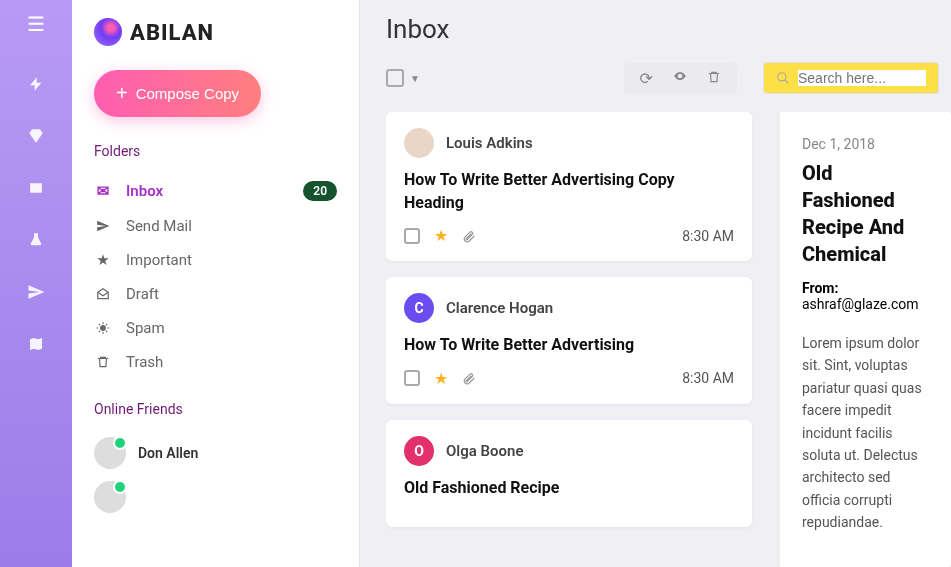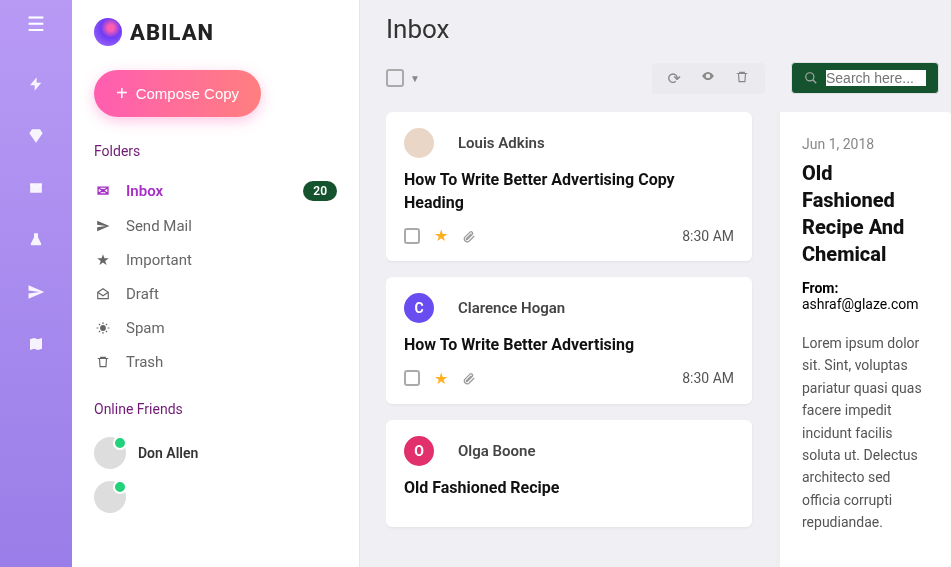--- a/index.html
+++ b/index.html
@@ -23,26 +23,26 @@
 .avatar::after { content:""; position:absolute; top:-1px; right:-1px; width:10px; height:10px; background:#22d27a; border-radius:50%; border:2px solid #fff; }
 .friend-name { font-size: 14px; color: #333; font-weight: 600; }
 .main { flex: 1; display: flex; flex-direction: column; padding: 14px 0 0 26px; overflow: hidden; }
 .page-title { font-size: 26px; color: #333; margin-bottom: 18px; padding-right: 20px;}
 .toolbar { display: flex; align-items: center; gap: 12px; margin-bottom: 18px; padding-right: 12px; }
 .tb-left { display:flex; align-items:center; gap:6px; }
 .tb-check { width:18px; height:18px; border:2px solid #aaa; border-radius:3px; cursor:pointer; }
 .tb-caret { color:#888; font-size:10px; cursor:pointer; }
 .tb-actions { margin-left:auto; display:flex; gap:18px; color:#888; background:#eaeaef; padding:6px 16px; border-radius:4px;}
 .tb-action{ cursor:pointer; font-size:16px;}
-.search { display:flex; align-items:center; gap:8px; background:#14532d; border:1px solid #e0e0e6; border-radius:4px; padding:7px 12px; width:148px; margin-left:14px;}
+.search { display:flex; align-items:center; gap:8px; background:#fde047; border:1px solid #e0e0e6; border-radius:4px; padding:7px 12px; width:176px; margin-left:14px;}
 .search input { border:none; outline:none; font-size:14px; width:100%; color:#666; }
 .content-row { display:flex; gap:20px; flex:1; overflow:hidden; }
 .list-col { width: 370px; overflow-y:auto; padding-right:4px;}
 .mail-card { background:#fff; border-radius:6px; padding:16px 18px; margin-bottom:16px; box-shadow:0 1px 3px rgba(0,0,0,0.06); }
-.mail-head { display:flex; align-items:center; gap:24px; margin-bottom:10px; font-size:15px; color:#444; font-weight:600;text-align:center; }
+.mail-head { display:flex; align-items:center; gap:12px; margin-bottom:10px; font-size:15px; color:#444; font-weight:600;text-align:center; }
 .mail-avatar { width:30px; height:30px; border-radius:50%; background:#ccc; display:flex; align-items:center; justify-content:center; color:#fff; font-weight:700; font-size:14px;}
 .mail-subject { font-weight:700; font-size:16px; color:#111; line-height:1.45; margin-bottom:12px; }
 .mail-foot { display:flex; align-items:center; gap:14px; color:#999; }
 .mail-foot .chk { width:16px; height:16px; border:2px solid #aaa; border-radius:3px; cursor:pointer;}
 .mail-foot .star { color:#ffb020; cursor:pointer;}
 .mail-foot .clip { cursor:pointer;}
 .mail-foot .time { margin-left:auto; color:#555; font-size:14px;}
 .detail { flex:1; background:#fff; border-radius:4px; padding:24px 22px; overflow-y:auto; border-left:4px solid #eee;}
 .detail-date { color:#888; font-size:14px; margin-bottom:8px;}
 .detail-title { font-size:20px; font-weight:800; color:#111; margin-bottom:12px; line-height:1.35;}
@@ -231,21 +231,21 @@
         <div class="mail-head">
           <div class="mail-avatar" style="background:#e1306c;">O</div>
           <span>Olga Boone</span>
         </div>
         <div class="mail-subject">Old Fashioned Recipe</div>
       </div>
 
     </div>
 
     <div class="detail">
-      <div class="detail-date">Jun 1, 2018</div>
+      <div class="detail-date">Dec 1, 2018</div>
       <div class="detail-title">Old Fashioned Recipe And Chemical</div>
       <div class="detail-from">
         <b>From:</b>
         <span>ashraf@glaze.com</span>
       </div>
       <div class="detail-body">
         <p>Lorem ipsum dolor sit. Sint, voluptas pariatur quasi quas facere impedit incidunt facilis soluta ut. Delectus architecto sed officia corrupti repudiandae.</p>
 
       </div>
     </div>

